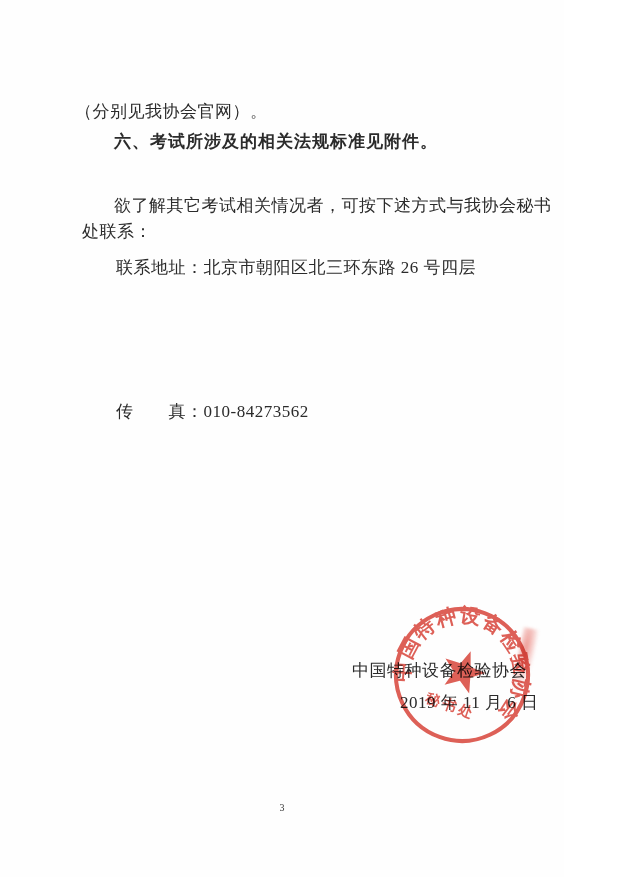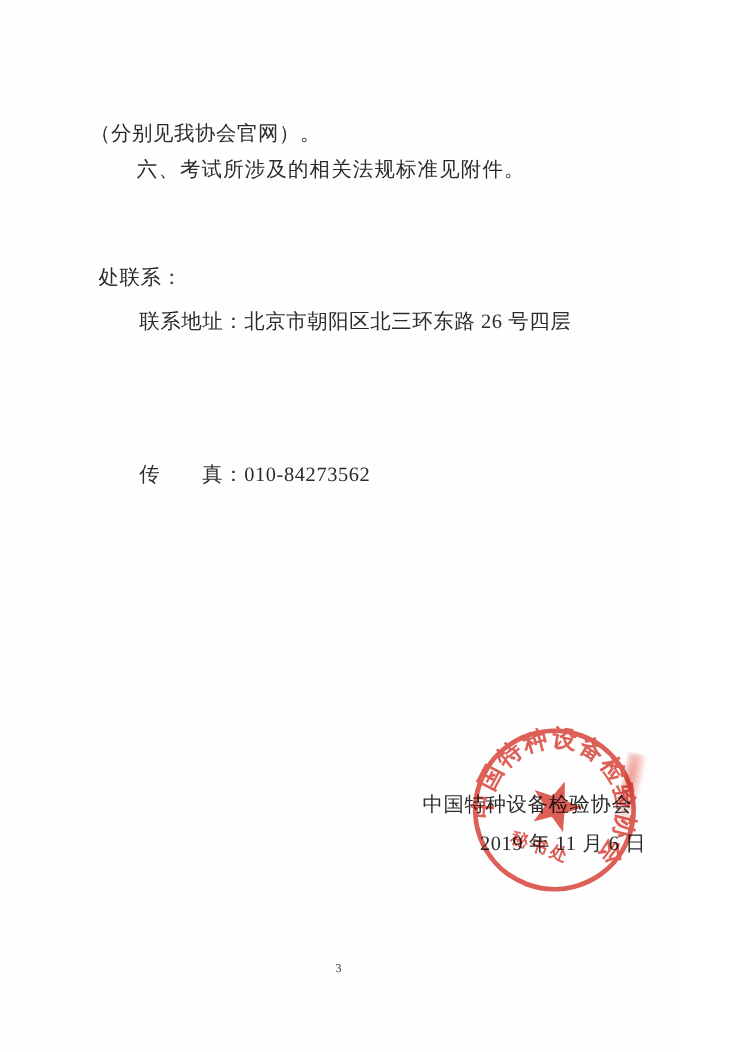--- a/index.html
+++ b/index.html
@@ -17,21 +17,21 @@
     color: #2b2b2b;
   }
   .line {
     position: absolute;
     font-size: 17px;
     line-height: 23px;
     letter-spacing: 0.5px;
     white-space: pre;
   }
   .line.bold {
-    font-weight: 400;
+    font-weight: 700;
     letter-spacing: 1px;
   }
   .signature-line {
     position: absolute;
     font-size: 17px;
     line-height: 23px;
     letter-spacing: 0.5px;
     white-space: pre;
   }
   .page-number {
@@ -81,29 +81,30 @@
 </style>
 </head>
 <body>
 
 <div class="page">
 
   <div class="line" style="left:75px;  top:100px">（分别见我协会官网）。</div>
 
   <div class="line bold" style="left:114px; top:130px">六、考试所涉及的相关法规标准见附件。</div>
 
+  <div class="line" style="left:114px; top:194px">欲了解其它考试相关情况者，可按下述方式与我协会秘书</div>
 
   <div class="line" style="left:82px;  top:220px">处联系：</div>
 
   <div class="line" style="left:116px; top:256px">联系地址：北京市朝阳区北三环东路 26 号四层</div>
 
 
 
 
-  <div class="line" style="left:116px; top:384px">传　　真：010-84273562</div>
+  <div class="line" style="left:116px; top:400px">传　　真：010-84273562</div>
 
 
   <div class="signature-line" style="left:352px; top:659px">中国特种设备检验协会</div>
 
   <div class="signature-line" style="left:400px; top:691px">2019 年 11 月 6 日</div>
 
   <div class="seal">
     <svg viewBox="0 0 140 140" width="142" height="142" xmlns="http://www.w3.org/2000/svg">
       <defs>
         <path id="seal-arc-path" d="M 25,96 A 52,52 0 1,1 115,96" fill="none"></path>

